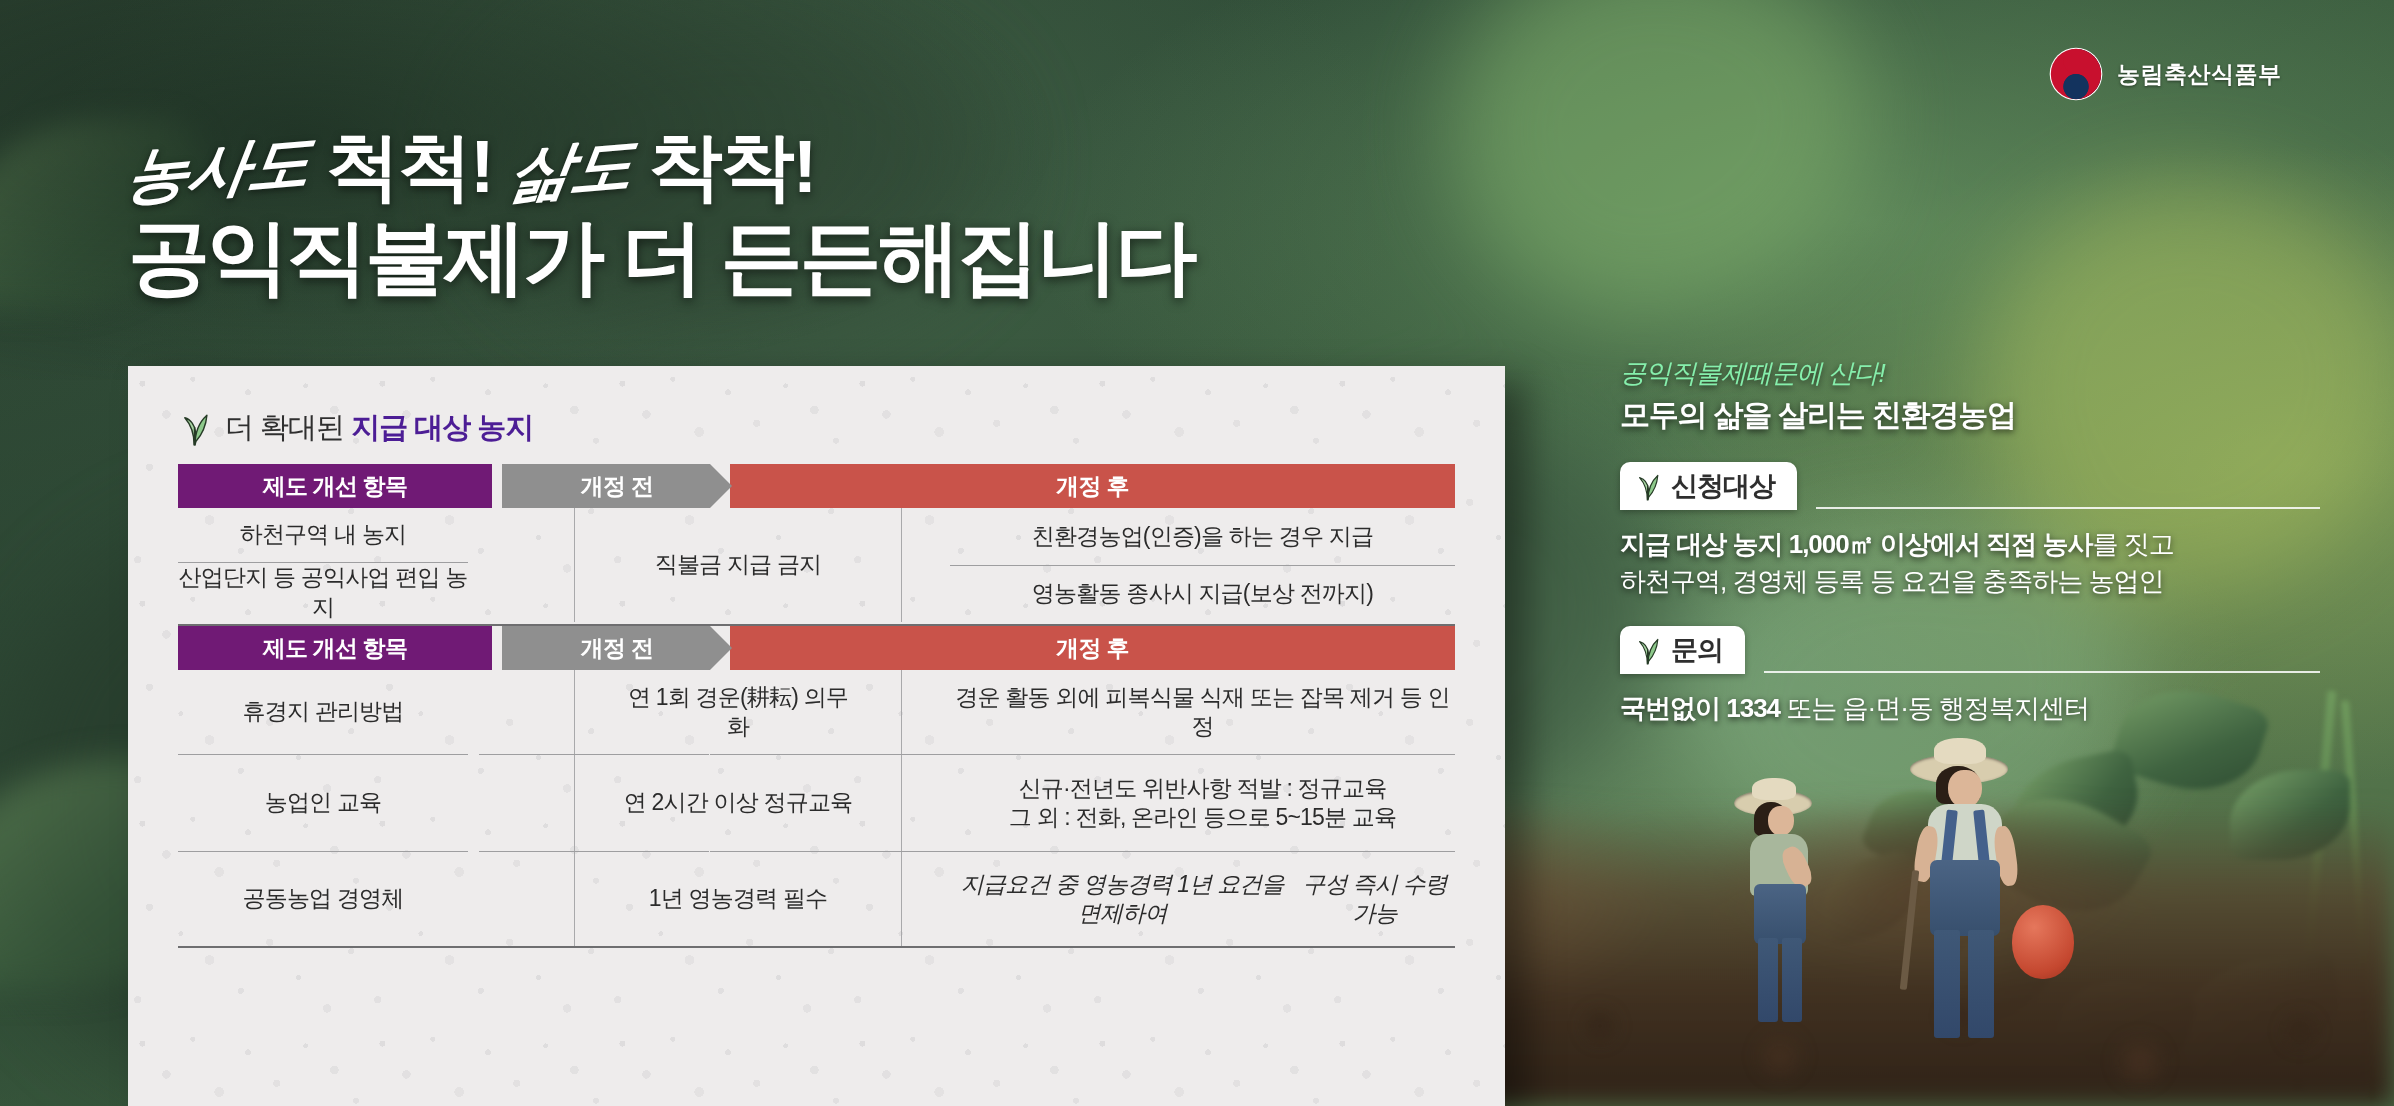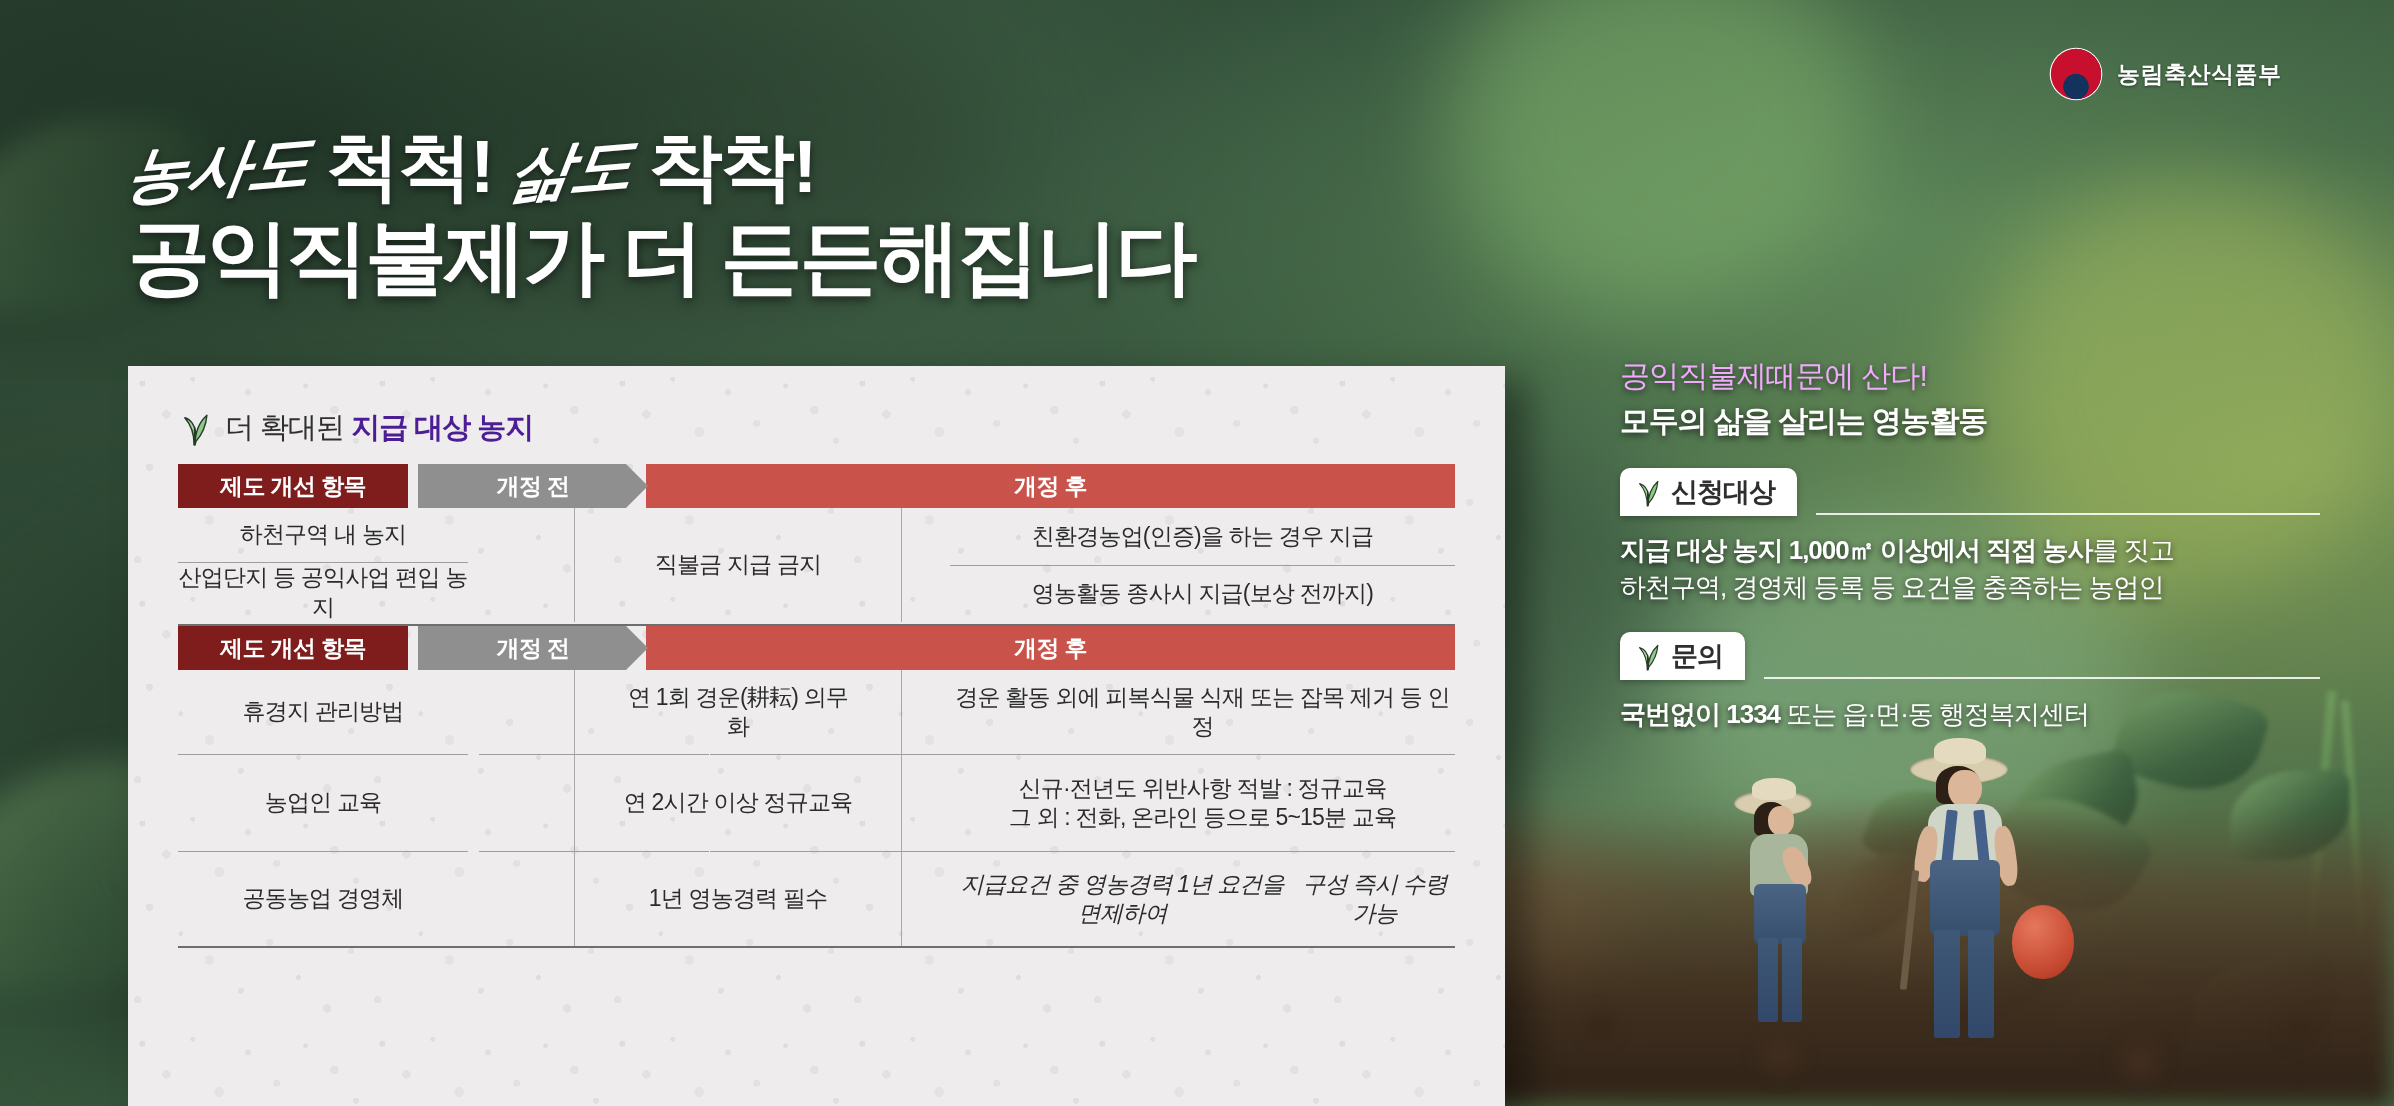--- a/index.html
+++ b/index.html
@@ -168,21 +168,21 @@
   .sec-title{ font-size:29px; color:#2f2f2f; letter-spacing:-1px; white-space:nowrap; }
   .sec-title b{ font-weight:bold; color:#4c1d95; }
 
   
   .tbl{ width:1277px; }
   .thead{ position:relative; display:flex; height:44px; }
   .th{
     display:flex; align-items:center; justify-content:center;
     color:#fff; font-size:23px; font-weight:bold; letter-spacing:-.6px;
   }
-  .th-item{ width:230px; background:#7f1d1d; }
+  .th-item{ width:314px; background:#701a75;font-family:Liberation Serif, serif; }
   .th-gap{ width:10px; }
   .th-before{
     width:230px; background:#8f8f8f; position:relative;
     clip-path:polygon(0 0, calc(100% - 22px) 0, 100% 50%, calc(100% - 22px) 100%, 0 100%);
     z-index:2;
   }
   .th-after{ flex:1; background:#c9534a; margin-left:-2px; }
 
   .trow{ display:flex;gap:48px; }
   .td{
@@ -194,22 +194,22 @@
   .c2{ width:230px; }
   .c3{ flex:1; }
 
   .vline{ width:1px; background:#a9a9ab; align-self:stretch; }
   .hline{ height:1px; background:#9e9ea0; }
   .hline-strong{ height:2px; background:#6e6e70; }
 
   
   .rcol{ position:absolute; left:1620px; top:356px; width:700px; }
   .tagline1{
-    color:#f0abfc; font-size:30px; letter-spacing:-.8px;
-    text-shadow:0 2px 6px rgba(0,0,0,.65); margin-bottom:4px;
+    color:#86efac; font-size:26px; letter-spacing:-.8px;
+    text-shadow:0 2px 6px rgba(0,0,0,.65); margin-bottom:4px;font-style:italic;
   }
   .tagline2{
     color:#ffffff; font-size:30px; font-weight:bold; letter-spacing:-1.2px;
     text-shadow:0 2px 7px rgba(0,0,0,.7);
   }
 
   .badge-block{ margin-top:26px; }
   .badge-row{ display:flex; align-items:stretch;gap:19px; }
   .badge{
     display:inline-flex; align-items:center; gap:9px;
@@ -425,21 +425,21 @@
           </div>
         </div>
         <div class="hline-strong"></div>
       </div>
 
     </div>
   </div>
 
   <div class="rcol">
     <div class="tagline1">공익직불제때문에 산다!</div>
-    <div class="tagline2">모두의 삶을 살리는 영농활동</div>
+    <div class="tagline2">모두의 삶을 살리는 친환경농업</div>
 
     <div class="badge-block">
       <div class="badge-row">
         <div class="badge">
           <svg class="sprout" viewBox="0 0 40 42">
             <path d="M19 41 C19 28 16 18 8 9 C15 11 20 18 21 27 Z" fill="#a9d6a4" stroke="#263b26" stroke-width="1.7" stroke-linejoin="round"></path>
             <path d="M20 41 C20 26 24 15 34 6 C33 18 28 29 21 37 Z" fill="#8dc98b" stroke="#263b26" stroke-width="1.7" stroke-linejoin="round"></path>
             <path d="M19.5 41 L19.5 20" stroke="#263b26" stroke-width="1.9" fill="none"></path>
           </svg>
           <span class="badge-label">신청대상</span>

